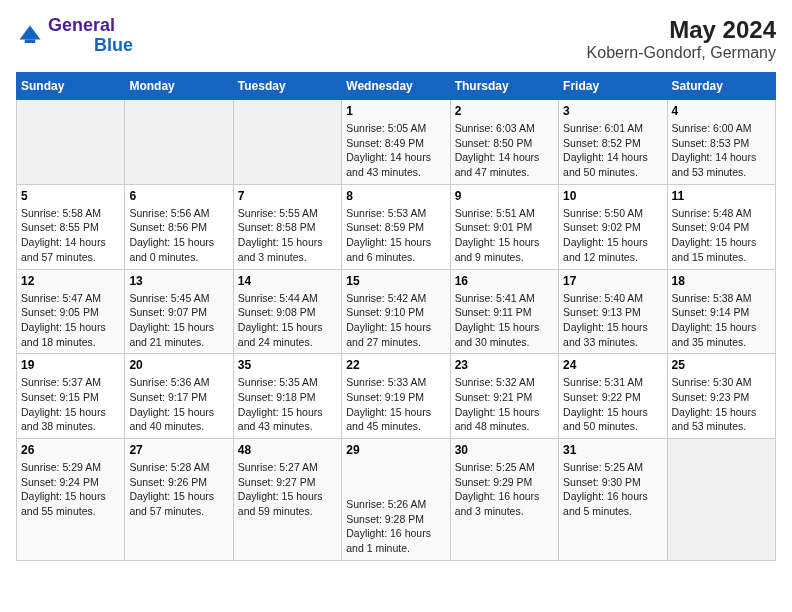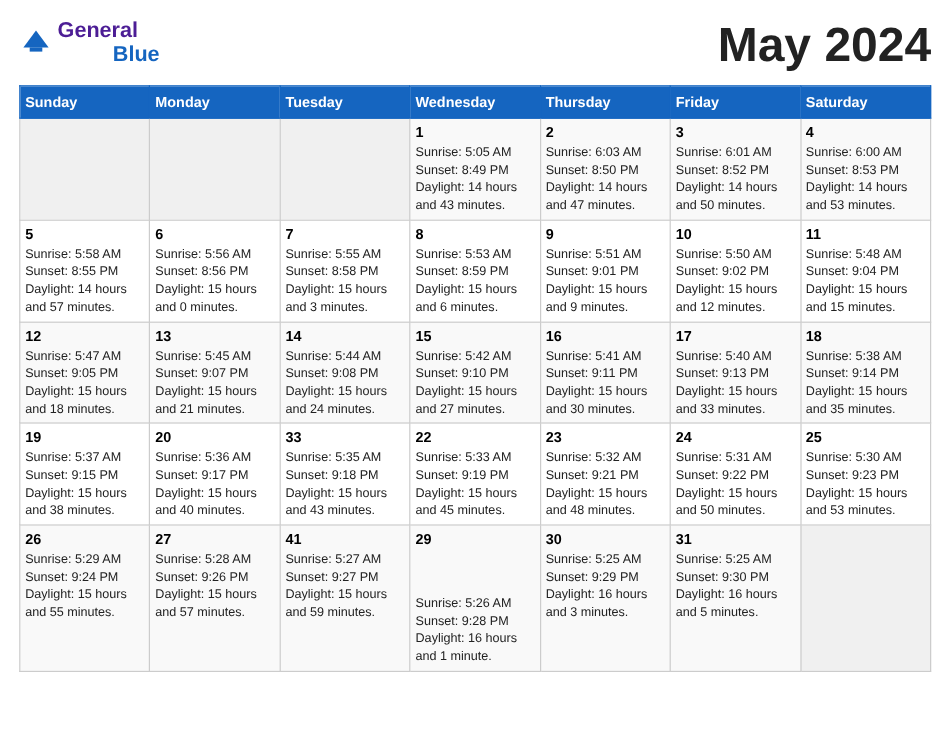--- a/index.html
+++ b/index.html
@@ -29,21 +29,21 @@
     .logo-general { color: #4c1d95; }
     .logo-blue { color: #1565c0; margin-left: 46px; }
     .logo-icon {
       width: 28px;
       height: 28px;
     }
     .title-area {
       text-align: right;
     }
     .main-title {
-      font-size: 40px;
+      font-size: 24px;
       font-weight: bold;
       color: #222;
     }
     .subtitle {
       font-size: 16px;
       color: #444;
     }
     .calendar {
       width: 100%;
       border-collapse: collapse;
@@ -97,20 +97,21 @@
       <polygon points="16,4 28,20 4,20" fill="#1565c0"></polygon>
       <rect x="10" y="20" width="12" height="4" fill="#1565c0"></rect>
     </svg>
     <div class="logo-text">
       <span class="logo-general">General</span><br>
       <span class="logo-blue">Blue</span>
     </div>
   </div>
   <div class="title-area">
     <div class="main-title">May 2024</div>
+    <div class="subtitle">Kobern-Gondorf, Germany</div>
   </div>
 </div>
 
 <table class="calendar">
   <thead>
     <tr>
     <th>Sunday</th>
         <th>Monday</th>
         <th>Tuesday</th>
         <th>Wednesday</th>
@@ -264,21 +265,21 @@
 and 38 minutes.</div>
         </td>
         <td>
           <span class="day-number">20</span>
           <div class="day-info" style="white-space: pre-line;">Sunrise: 5:36 AM
 Sunset: 9:17 PM
 Daylight: 15 hours
 and 40 minutes.</div>
         </td>
         <td>
-          <span class="day-number">33</span>
+          <span class="day-number">35</span>
           <div class="day-info" style="white-space: pre-line;">Sunrise: 5:35 AM
 Sunset: 9:18 PM
 Daylight: 15 hours
 and 43 minutes.</div>
         </td>
         <td>
           <span class="day-number">22</span>
           <div class="day-info" style="white-space: pre-line;">Sunrise: 5:33 AM
 Sunset: 9:19 PM
 Daylight: 15 hours
@@ -315,21 +316,21 @@
 and 55 minutes.</div>
         </td>
         <td>
           <span class="day-number">27</span>
           <div class="day-info" style="white-space: pre-line;">Sunrise: 5:28 AM
 Sunset: 9:26 PM
 Daylight: 15 hours
 and 57 minutes.</div>
         </td>
         <td>
-          <span class="day-number">41</span>
+          <span class="day-number">48</span>
           <div class="day-info" style="white-space: pre-line;">Sunrise: 5:27 AM
 Sunset: 9:27 PM
 Daylight: 15 hours
 and 59 minutes.</div>
         </td>
         <td>
           <span class="day-number">29</span>
           <div class="day-info" style="white-space: pre-line; margin-top: 40px;">Sunrise: 5:26 AM
 Sunset: 9:28 PM
 Daylight: 16 hours

